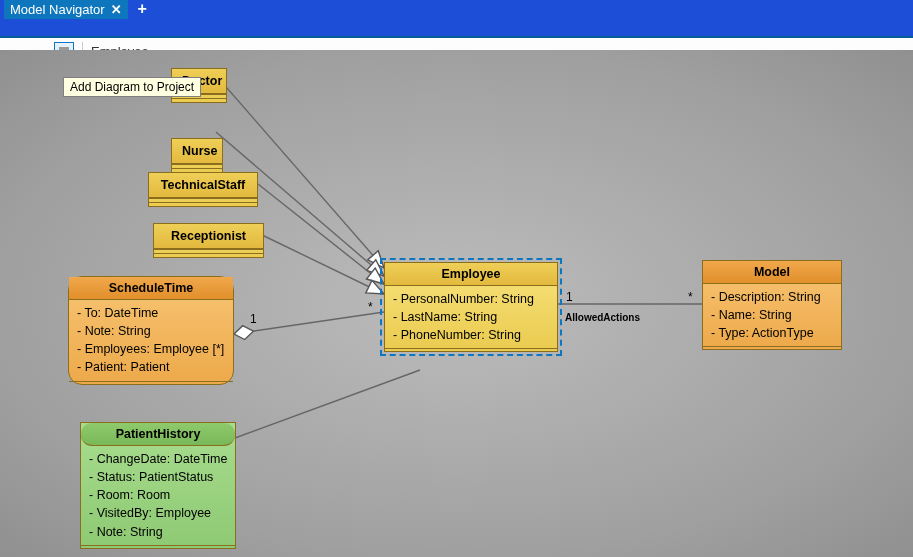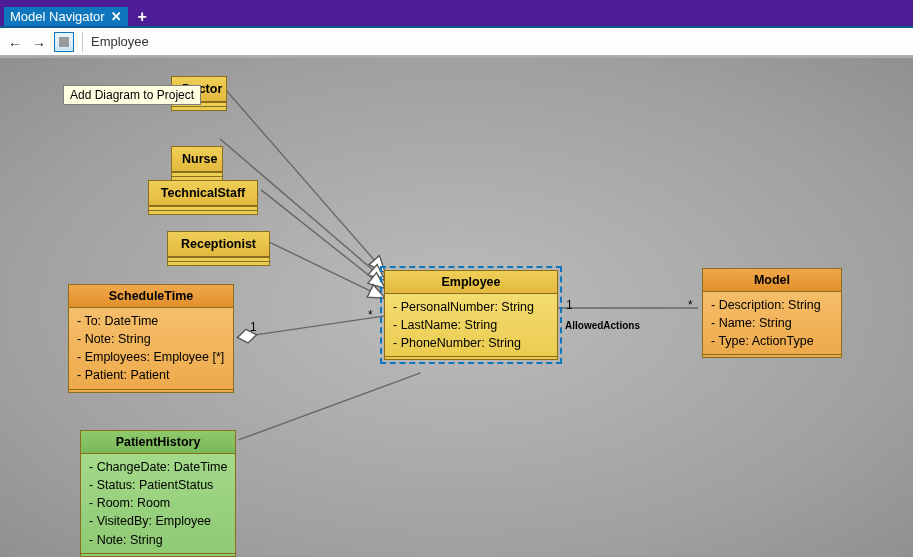--- a/index.html
+++ b/index.html
@@ -6,25 +6,25 @@
   body {
     font-family: "Segoe UI", Tahoma, sans-serif;
     font-size: 13px;
     background: #ababab;
     width: 913px;
     height: 557px;
     overflow: hidden;
     position: relative;
   }
   .titlebar {
-    background: #4c1d95;
+    background: #1d4ed8;
     color: #fff;
-    height: 28px;
+    height: 38px;
     display: flex;
-    align-items: flex-end;
+    align-items: flex-start;
     padding: 0 4px;
     border-bottom: 2px solid #0a5c94;
   }
   .titlebar .tab {
     background: #0e76bc;
     padding: 2px 6px;
     display: flex;
     align-items: center;
     gap: 6px;
   }
@@ -47,21 +47,20 @@
     background: linear-gradient(#e9f4fc,#cfe7f7);
     display:flex;align-items:center;justify-content:center;
   }
   .toolbar .bc-icon::after{content:"";width:10px;height:10px;background:#999;}
   .toolbar .sep { width:1px; height:20px; background:#ccc; margin:0 2px;}
   .toolbar .breadcrumb { color:#333; font-size:13px; }
   .canvas {
     position: absolute;
     top: 50px; left:0; right:0; bottom:0;
     background: radial-gradient(ellipse at center, #bcbcbc 0%, #a0a0a0 70%, #909090 100%);
-    margin-top: 8px;
   }
   .uml {
     position: absolute;
     border: 1px solid #8a6d1d;
     font-size: 12.5px;
   }
   .uml .hdr {
     font-weight: bold;
     text-align: center;
     padding: 4px 6px;
@@ -70,21 +69,21 @@
   .uml .body {
     padding: 4px 8px;
   }
   .uml .body div { line-height: 1.45; white-space: nowrap; }
   .uml .sep-line { height:3px; border-top:1px solid #8a6d1d; }
   .orange { background: linear-gradient(#f8c574,#eda94a); }
   .orange .hdr { background: linear-gradient(#f0a84c,#e18f2a); }
   .yellow { background: linear-gradient(#f7e27b,#eacb4f); }
   .yellow .hdr { background: linear-gradient(#efcf57,#e3b93e); }
   .green  { background: linear-gradient(#a8dd8f,#8ec973); }
-  .green  .hdr { background: linear-gradient(#8fca6c,#78b858); }
+  .green  .hdr { background: linear-gradient(#8fca6c,#78b858); border-radius: 11px; }
   .yellow.selected { outline: 2px dashed #0e76bc; outline-offset: 2px; }
   .small-stack .hdr { padding: 5px 10px; }
   .small-stack .sep-line { height:4px; }
   .tooltip {
     position:absolute;
     background:#ffffe1;
     border:1px solid #7f7f7f;
     padding:2px 6px;
     font-size:12px;
     color:#000;
@@ -147,27 +146,27 @@
   <div class="uml yellow small-stack" style="left:171px; top:88px; width:52px;">
     <div class="hdr">Nurse</div>
     <div class="sep-line"></div>
     <div class="sep-line"></div>
   </div>
   <div class="uml yellow small-stack" style="left:148px; top:122px; width:110px;">
     <div class="hdr">TechnicalStaff</div>
     <div class="sep-line"></div>
     <div class="sep-line"></div>
   </div>
-  <div class="uml yellow small-stack" style="left:167px; top:173px; width:103px;">
+  <div class="uml yellow small-stack" style="left:153px; top:173px; width:111px;">
     <div class="hdr">Receptionist</div>
     <div class="sep-line"></div>
     <div class="sep-line"></div>
   </div>
 
-  <div class="uml orange" style="left:68px; top:226px; width:166px;">
+  <div class="uml orange" style="left:68px; top:226px; width:166px;border-radius:14px;">
     <div class="hdr">ScheduleTime</div>
     <div class="body">
       <div>- To: DateTime</div>
       <div>- Note: String</div>
       <div>- Employees: Employee [*]</div>
       <div>- Patient: Patient</div>
     </div>
     <div class="sep-line"></div>
   </div>
 

